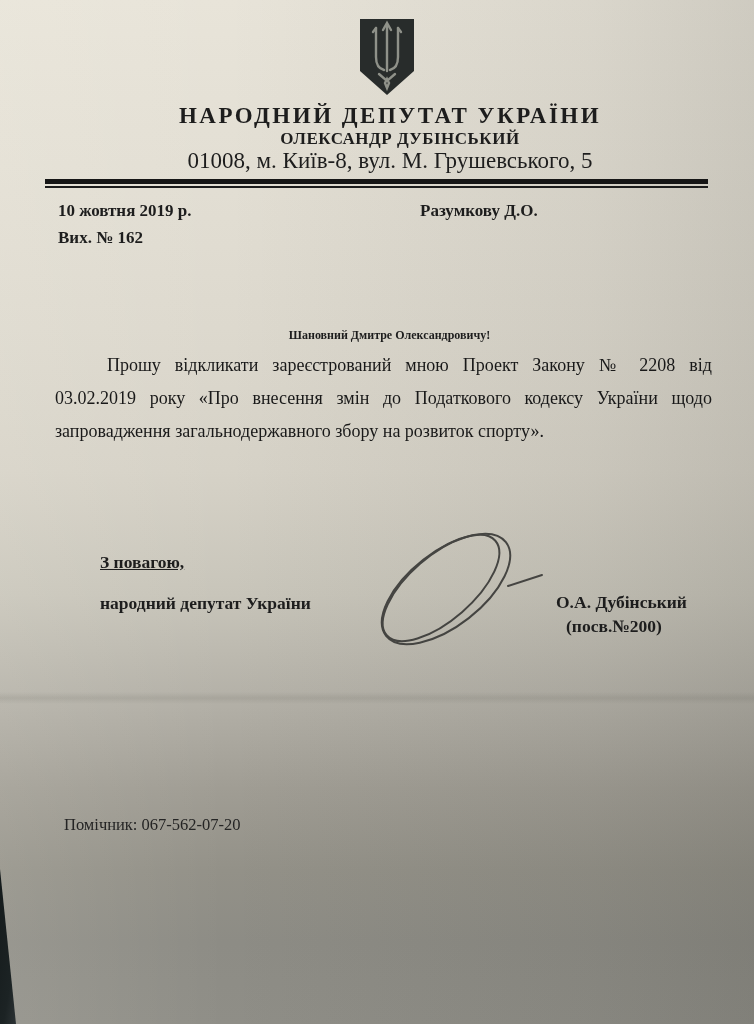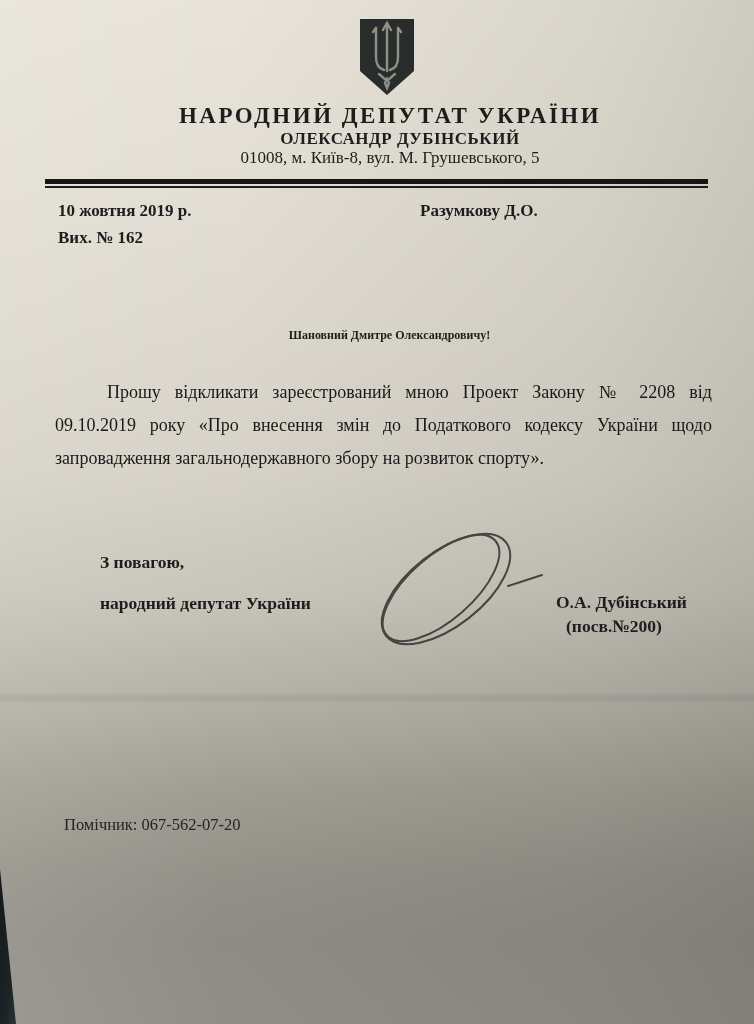--- a/index.html
+++ b/index.html
@@ -28,50 +28,50 @@
     position: absolute; left: 26px; top: 103px; width: 728px;
     text-align: center; font-weight: bold; font-size: 23px;
     letter-spacing: 2.5px; white-space: nowrap;
   }
   .lh-name {
     position: absolute; left: 36px; top: 129px; width: 728px;
     text-align: center; font-weight: bold; font-size: 17px; letter-spacing: 0.5px;
   }
   .lh-address {
     position: absolute; left: 26px; top: 148px; width: 728px;
-    text-align: center; font-size: 17px;
+    text-align: center; font-size: 23px;
   }
   .rule {
     position: absolute; left: 45px; top: 179px; width: 663px; height: 2px;
     border-top: 5px solid #161616; border-bottom: 2px solid #1c1c1c;
   }
   .date-block {
     position: absolute; left: 58px; top: 197px;
     font-weight: bold; font-size: 17px; line-height: 27px;
   }
   .recipient-block {
     position: absolute; left: 420px; top: 197px;
     font-weight: bold; font-size: 17px; line-height: 27px;
   }
   .salutation {
     position: absolute; left: 62px; top: 328px; width: 655px;
     text-align: center; font-weight: bold; font-size: 12px;
   }
   .paragraph {
-    position: absolute; left: 55px; top: 376px; width: 657px;
+    position: absolute; left: 55px; top: 349px; width: 657px;
     font-size: 18px; line-height: 33px; color: #191919;
   }
   .pline { text-align: justify; }
   .pjust { text-align-last: justify; }
   .pline-first { text-indent: 52px; text-align-last: justify; }
   .closing-left {
     position: absolute; left: 100px; top: 552px;
     font-weight: bold; font-size: 17.5px; line-height: 20px;
   }
-  .closing-left .valediction { margin-bottom: 21px; }
+  .closing-left .valediction { margin-bottom: 21px; text-decoration: underline; }
   .signature-svg { position: absolute; left: 368px; top: 526px; width: 192px; height: 128px; }
   .name-block {
     position: absolute; left: 556px; top: 590px;
     font-weight: bold; font-size: 17.5px; line-height: 24px;
   }
   .name-block .credential { padding-left: 10px; }
   .footer-line { position: absolute; left: 64px; top: 815px; font-size: 16.5px; color: #242424; }
 </style>
 </head>
 <body>
@@ -106,21 +106,21 @@
   </div>
 
   <div class="recipient-block">
     <div>Разумкову Д.О.</div>
   </div>
 
   <div class="salutation">Шановний Дмитре Олександровичу!</div>
 
   <div class="paragraph">
     <div class="pline pline-first">Прошу відкликати зареєстрований мною Проект Закону № 2208 від</div>
-    <div class="pline pjust">09.10.2019 року «Про внесення змін до Податкового кодексу України щодо</div>
+    <div class="pline pjust">03.02.2019 року «Про внесення змін до Податкового кодексу України щодо</div>
     <div class="pline">запровадження загальнодержавного збору на розвиток спорту».</div>
   </div>
 
   <div class="closing-left">
     <div class="valediction">З повагою,</div>
     <div>народний депутат України</div>
   </div>
 
   <svg class="signature-svg" viewBox="0 0 192 128">
     <g fill="none" stroke="#35343?" stroke-width="2"></g>

